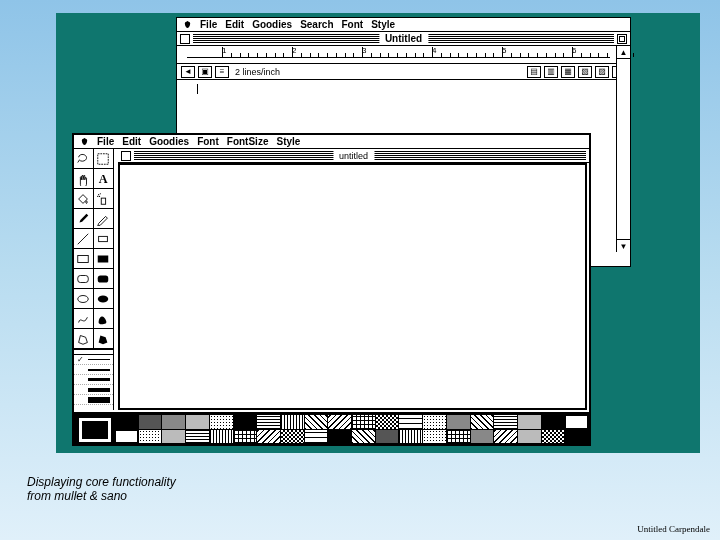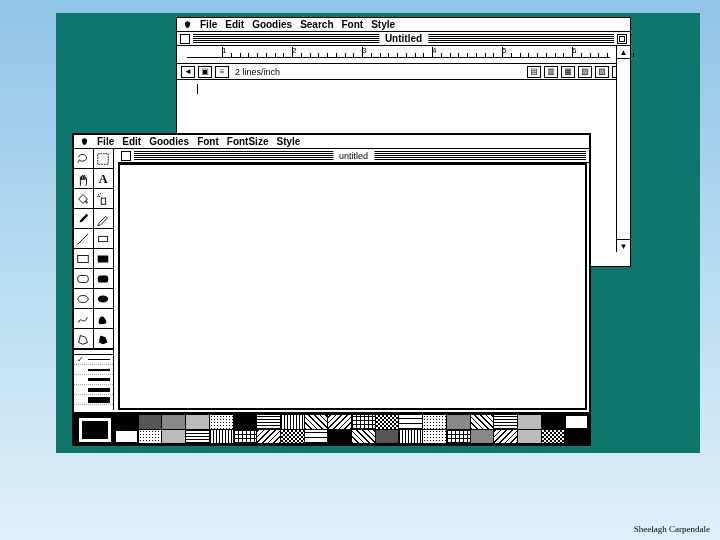--- a/index.html
+++ b/index.html
@@ -612,14 +612,16 @@
           <div class="pattern-swatch p-gray2"></div>
           <div class="pattern-swatch p-check"></div>
           <div class="pattern-swatch p-black"></div>
         </div>
     </div>
   </div>
 
 </div>
 
 <div class="caption">
+  <div>Displaying core functionality</div>
+  <div>from mullet &amp; sano</div>
 </div>
-<div class="attribution">Sheelagh Carpendale</div>
+<div class="attribution">Untitled Carpendale</div>
 
 </body></html>

